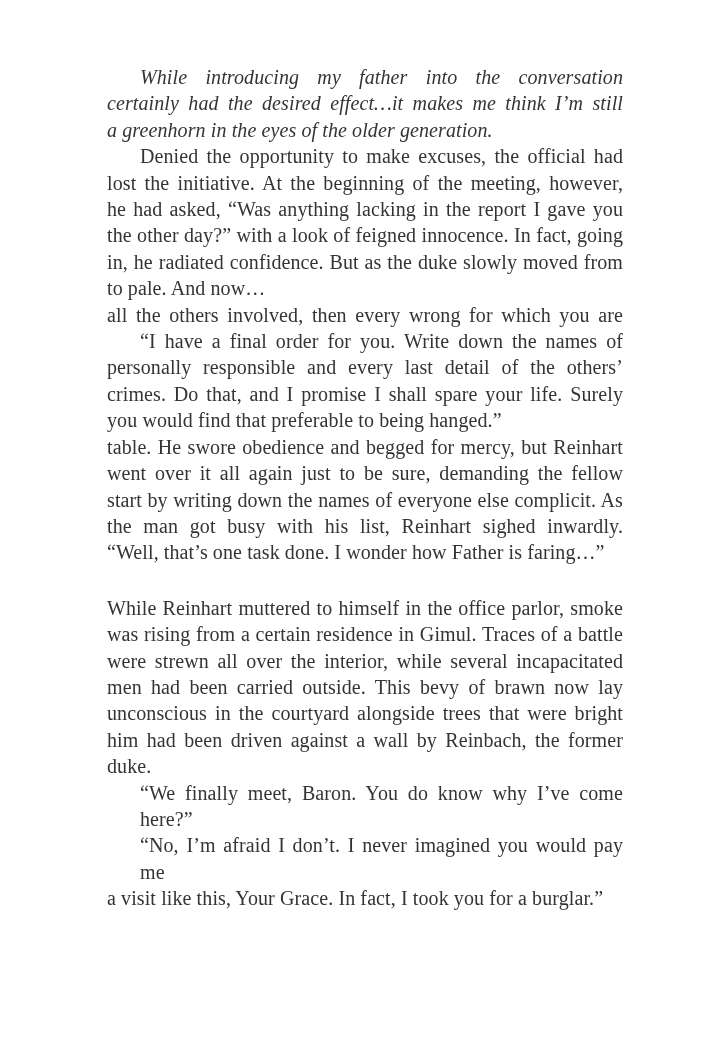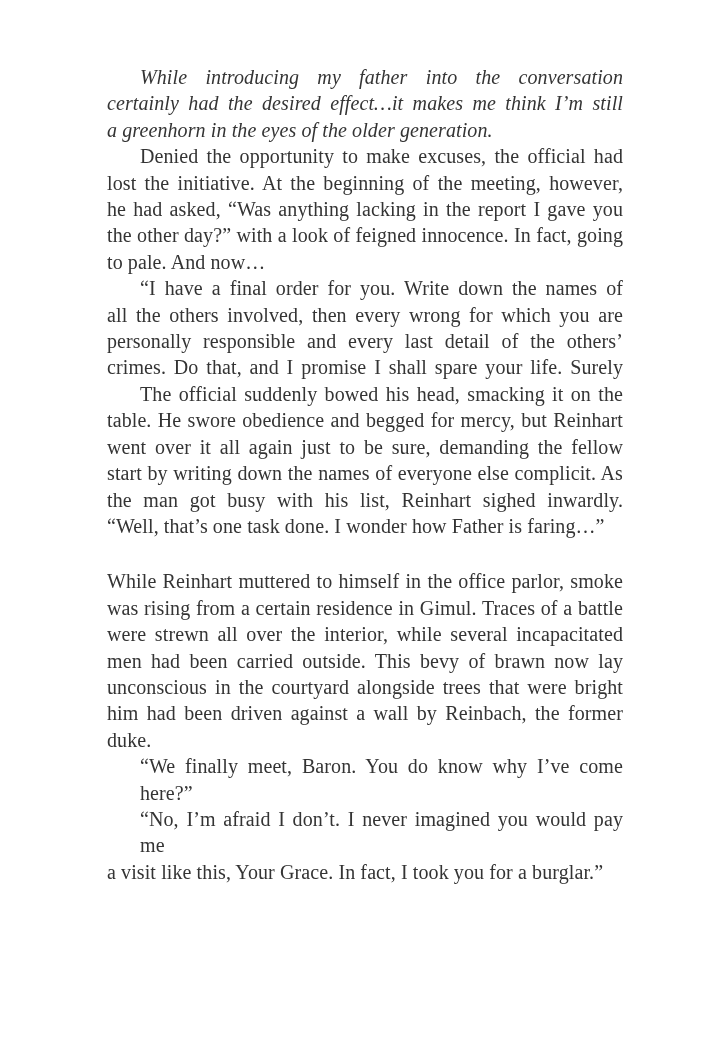--- a/index.html
+++ b/index.html
@@ -57,30 +57,31 @@
       <div class="paragraph italic">
         <div class="line indent">While introducing my father into the conversation</div>
         <div class="line">certainly had the desired effect…it makes me think I’m still</div>
         <div class="line last">a greenhorn in the eyes of the older generation.</div>
       </div>
       <div class="paragraph">
         <div class="line indent">Denied the opportunity to make excuses, the official had</div>
         <div class="line">lost the initiative. At the beginning of the meeting, however,</div>
         <div class="line">he had asked, “Was anything lacking in the report I gave you</div>
         <div class="line">the other day?” with a look of feigned innocence. In fact, going</div>
+        <div class="line">in, he radiated confidence. But as the duke slowly moved from</div>
         <div class="line last">to pale. And now…</div>
       </div>
       <div class="paragraph">
+        <div class="line">all the others involved, then every wrong for which you are</div>
         <div class="line indent">“I have a final order for you. Write down the names of</div>
-        <div class="line">all the others involved, then every wrong for which you are</div>
         <div class="line">personally responsible and every last detail of the others’</div>
         <div class="line">crimes. Do that, and I promise I shall spare your life. Surely</div>
+        <div class="line last">you would find that preferable to being hanged.”</div>
       </div>
       <div class="paragraph">
-        <div class="line indent">The official suddenly bowed his head, smacking it on the</div>
         <div class="line">table. He swore obedience and begged for mercy, but Reinhart</div>
         <div class="line">went over it all again just to be sure, demanding the fellow</div>
         <div class="line">start by writing down the names of everyone else complicit. As</div>
         <div class="line">the man got busy with his list, Reinhart sighed inwardly.</div>
         <div class="line last">“Well, that’s one task done. I wonder how Father is faring…”</div>
       </div>
       <div class="paragraph scene-break">
         <div class="line">While Reinhart muttered to himself in the office parlor, smoke</div>
         <div class="line">was rising from a certain residence in Gimul. Traces of a battle</div>
         <div class="line">were strewn all over the interior, while several incapacitated</div>

